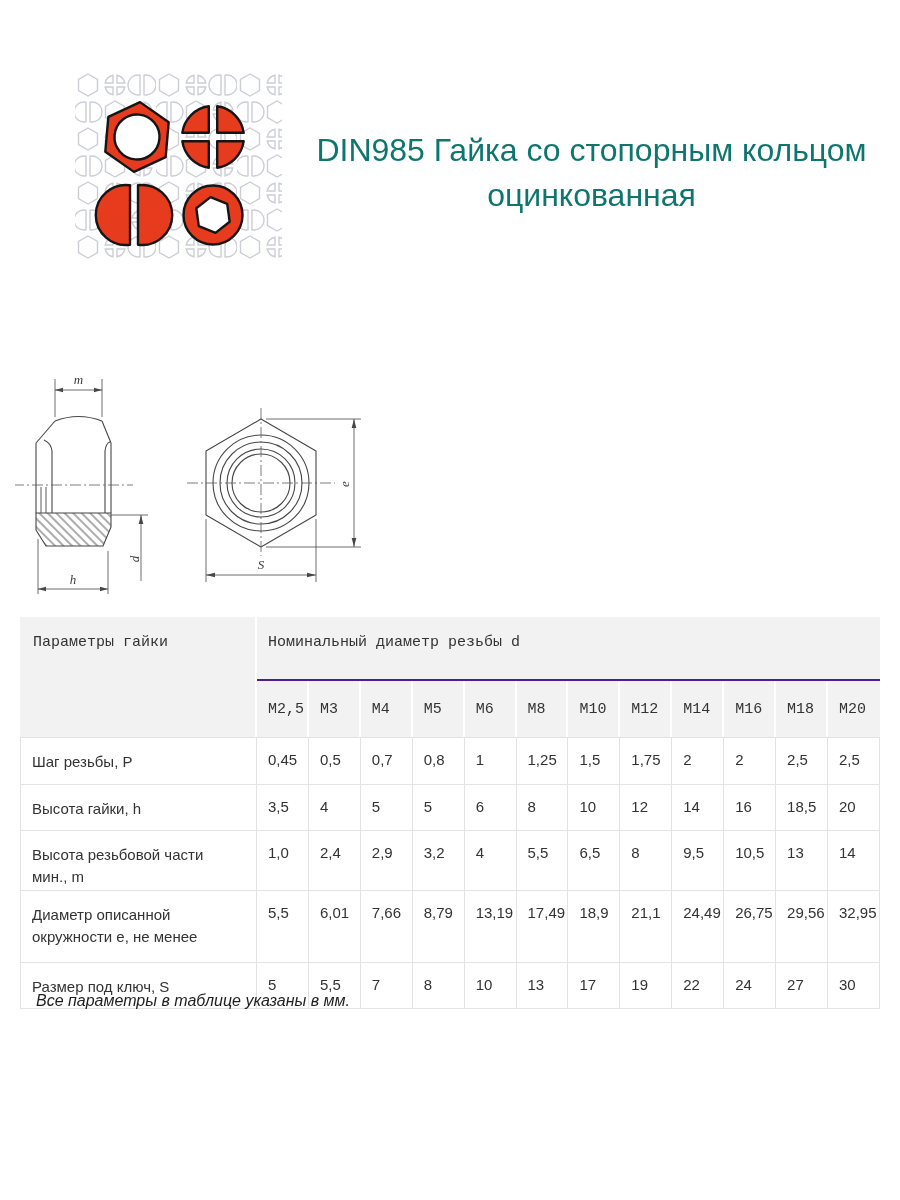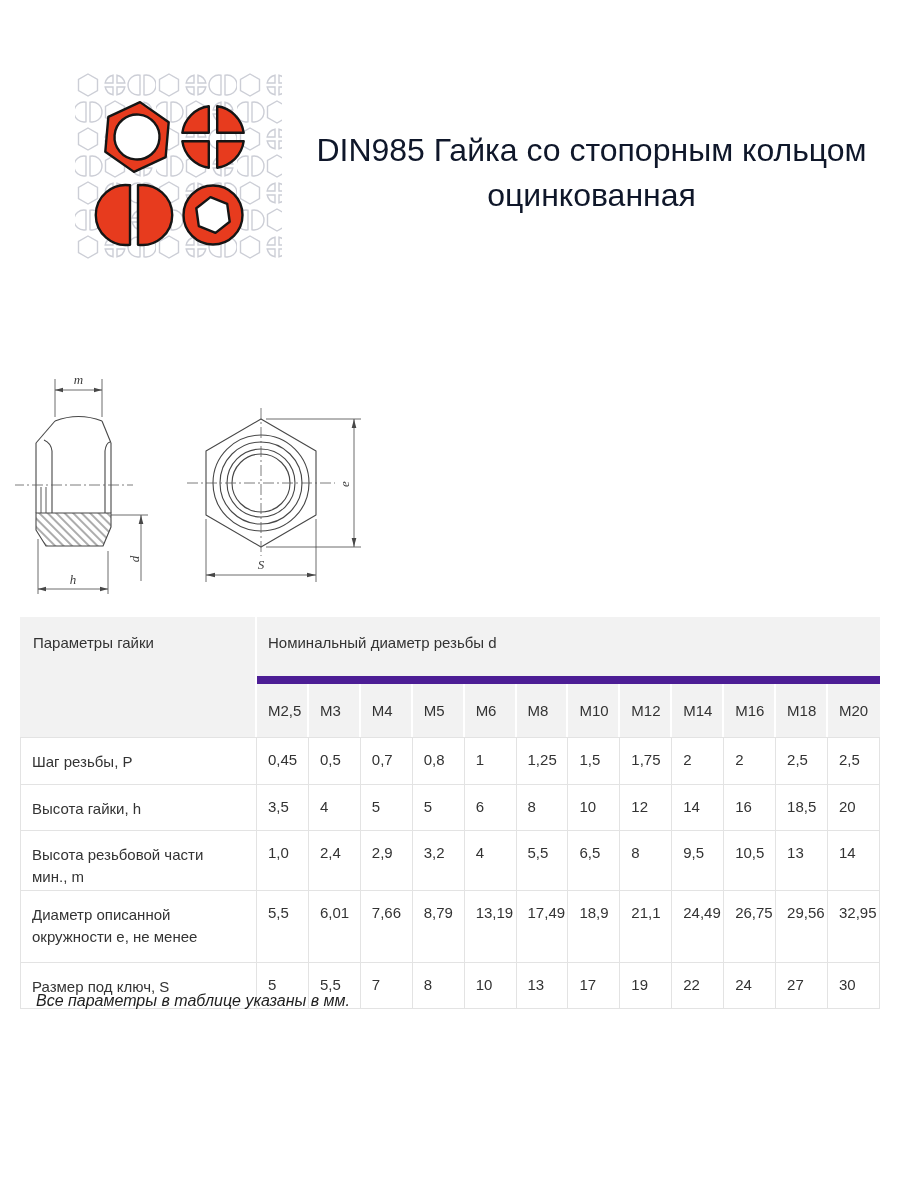--- a/index.html
+++ b/index.html
@@ -3,35 +3,35 @@
 <meta charset="utf-8">
 <style>
   html,body{margin:0;padding:0;background:#fff;}
   body{width:900px;height:1200px;position:relative;overflow:hidden;
        font-family:"Liberation Sans", sans-serif;color:#222;}
   .canvas{position:absolute;inset:0;background:#fff;}
 
   
   .logo{position:absolute;left:70px;top:60px;width:215px;height:210px;}
   .title{position:absolute;left:283px;top:128px;width:617px;text-align:center;
-         font-size:32px;line-height:1.42;color:#0f172a;font-weight:400;}
+         font-size:32px;line-height:1.42;color:#0f766e;font-weight:400;}
 
   
   .drawing{position:absolute;left:15px;top:363px;width:400px;height:252px;}
   .dim-label{font-size:13px;font-style:italic;fill:#3c3c3c;
              font-family:"Liberation Serif", serif;}
 
   
   .spec-table-wrap{position:absolute;left:20px;top:617px;width:860px;}
   table.spec{border-collapse:separate;border-spacing:0;table-layout:fixed;
              width:860px;font-size:15px;color:#333;}
   table.spec th{background:#f2f2f2;font-weight:400;text-align:left;
                 vertical-align:top;padding:17px 4px 0 11px;
-                border-right:2px solid #fff;}
-  table.spec th.span-head{border-bottom:8px solid #4c1d95;height:36px;}
+                border-right:2px solid #fff;font-family:Liberation Mono, monospace;}
+  table.spec th.span-head{border-bottom:2px solid #4c1d95;height:36px;}
   table.spec th.param-head{height:103px;padding-left:13px;}
   table.spec th.size-head{height:48px;padding-top:0;vertical-align:middle;}
   table.spec th:last-child{border-right:none;}
   table.spec td{background:#fff;vertical-align:top;text-align:left;
                 padding:13px 4px 0 11px;
                 border-right:1px solid #e3e3e3;border-bottom:1px solid #e3e3e3;}
   table.spec td.lab{padding-right:28px;line-height:1.45;}
   table.spec tbody tr td:first-child{border-left:1px solid #e3e3e3;}
   table.spec tbody tr:first-child td{border-top:1px solid #e3e3e3;}
   tr.r-p td{height:33px;}

